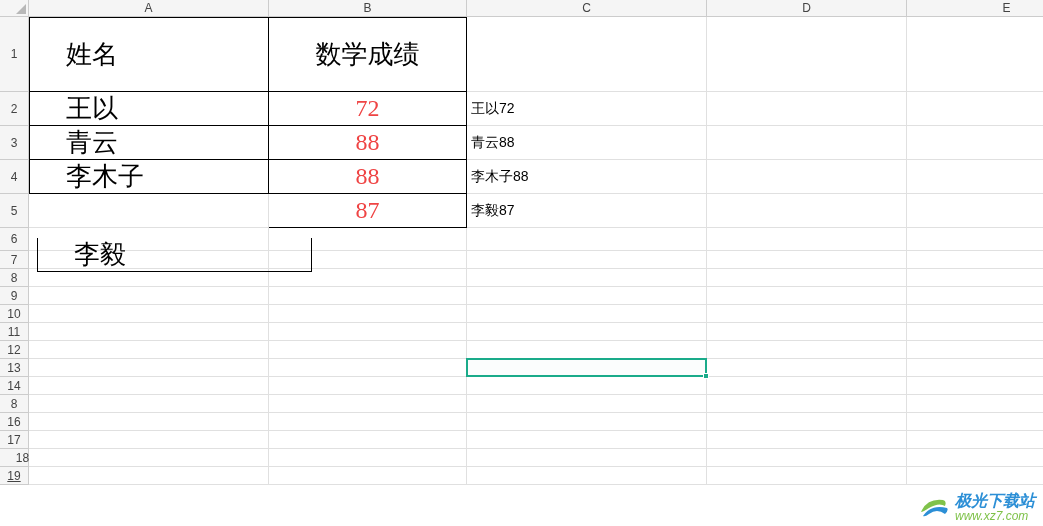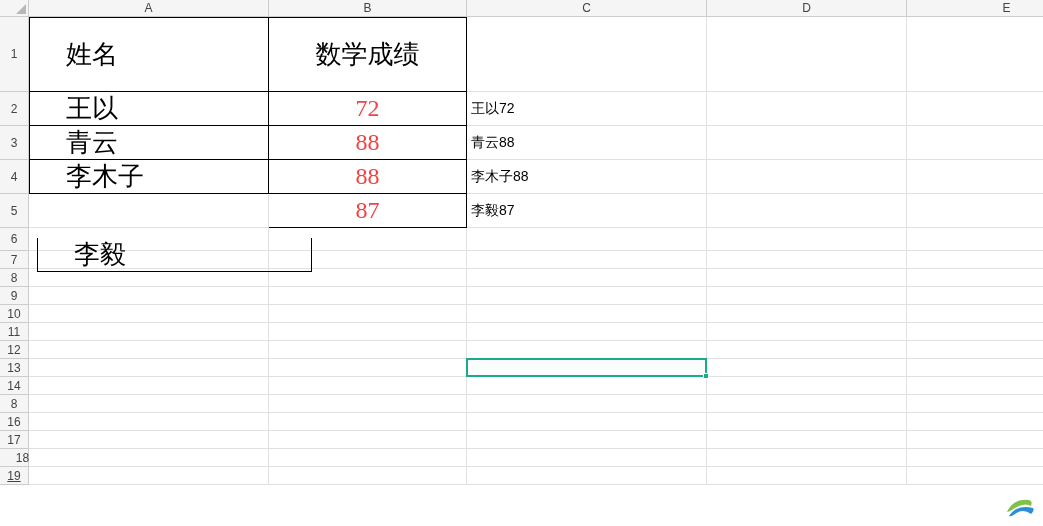--- a/index.html
+++ b/index.html
@@ -322,15 +322,19 @@
     <div class="handle"></div>
   </div>
 
   <div class="watermark">
     <span class="wm-icon">
       <svg width="32" height="32" viewBox="0 0 32 32">
         <path d="M4 20 Q10 6 26 8 Q30 9 28 14 Q22 10 12 16 Q6 20 4 20 Z" fill="#7fc24a"></path>
         <path d="M6 24 Q14 12 30 16 Q32 18 28 22 Q20 16 12 22 Q8 25 6 24 Z" fill="#2c8fd6"></path>
       </svg>
     </span>
+    <span class="wm-text">
+      <span class="wm-line1">极光下载站</span>
+      <span class="wm-line2">www.xz7.com</span>
+    </span>
   </div>
 
 </div>
 
 </body></html>

